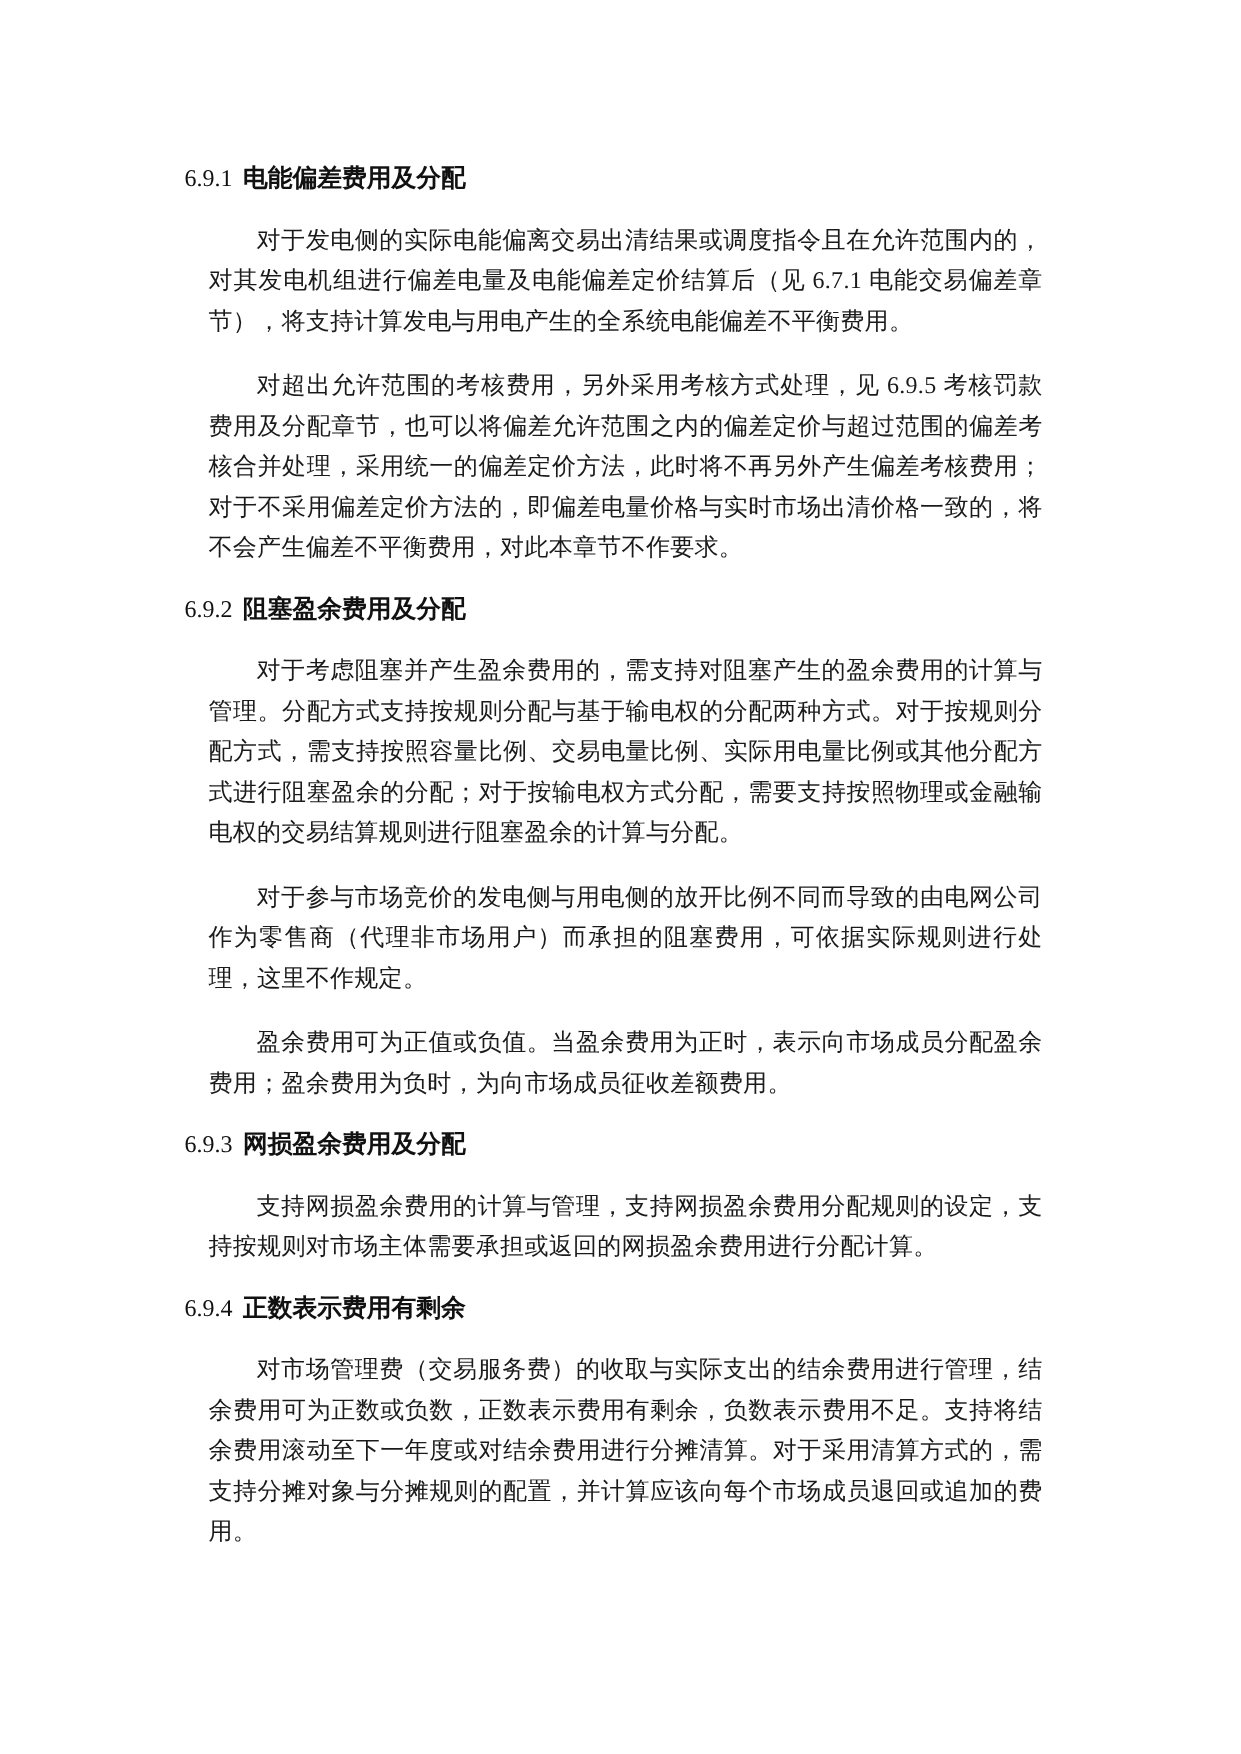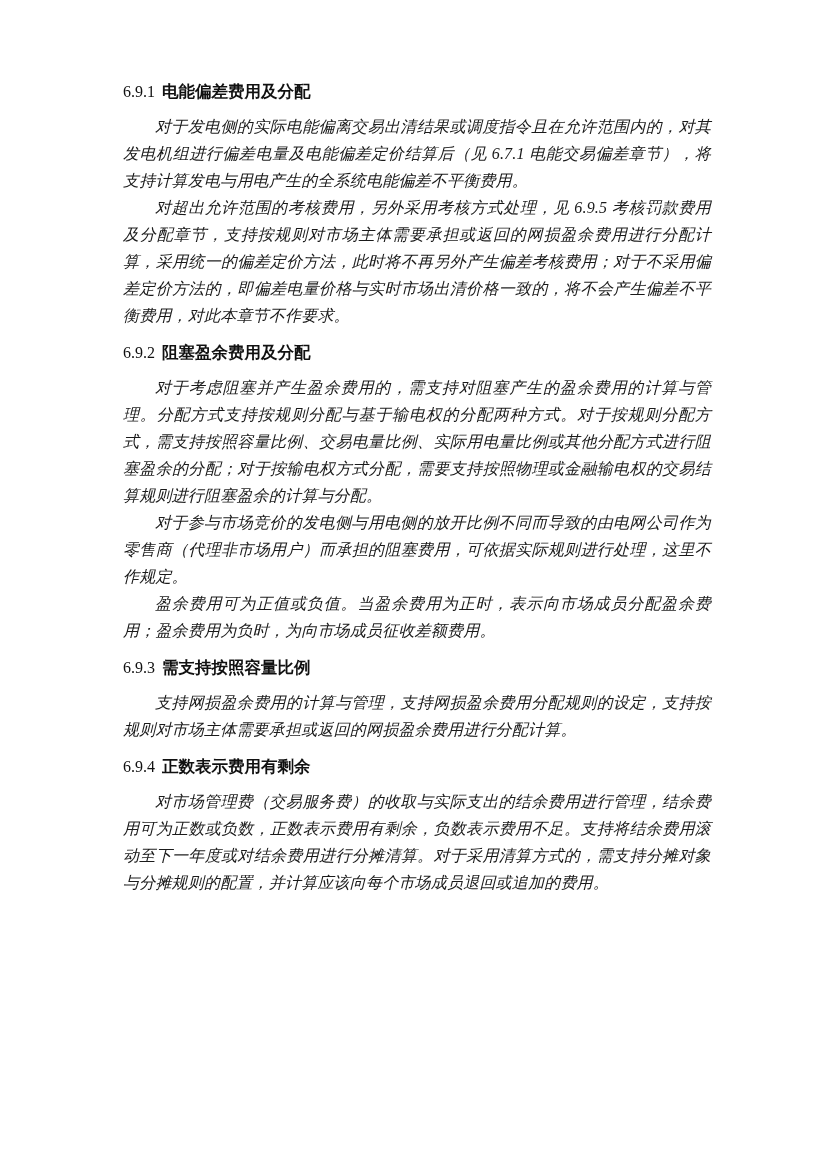--- a/index.html
+++ b/index.html
@@ -11,21 +11,21 @@
     height: 1169px;
     background: #ffffff;
     color: #1a1a1a;
     font-family: "Liberation Serif", "DejaVu Serif", serif;
     overflow: hidden;
     position: relative;
   }
   .doc-page {
     position: absolute;
     left: 123px;
-    top: 80px;
+    top: 108px;
     width: 588px;
   }
   .doc-section { margin: 0; }
   .sec-heading {
     font-family: "Liberation Sans", "DejaVu Sans", sans-serif;
     font-size: 16.5px;
     line-height: 22px;
     font-weight: 700;
     margin: 12px 0 10px 0;
     color: #111111;
@@ -34,47 +34,46 @@
   .doc-section:first-child .sec-heading { margin-top: 0; }
   .heading-number {
     font-family: "Liberation Serif", "DejaVu Serif", serif;
     font-weight: 400;
     font-size: 16px;
     margin-right: 7px;
   }
   .para {
     font-size: 16px;
     line-height: 27px;
-    margin: 0;
+    margin: 16px;
     text-align: justify;
     text-indent: 2em;
     letter-spacing: 0.2px;
-    font-style: italic;
   }
 </style>
 </head>
 <body>
 
 <div class="doc-page">
 
   <section class="doc-section">
     <h3 class="sec-heading"><span class="heading-number">6.9.1</span><span class="heading-title">电能偏差费用及分配</span></h3>
     <p class="para">对于发电侧的实际电能偏离交易出清结果或调度指令且在允许范围内的，对其发电机组进行偏差电量及电能偏差定价结算后（见 6.7.1 电能交易偏差章节），将支持计算发电与用电产生的全系统电能偏差不平衡费用。</p>
-    <p class="para">对超出允许范围的考核费用，另外采用考核方式处理，见 6.9.5 考核罚款费用及分配章节，支持按规则对市场主体需要承担或返回的网损盈余费用进行分配计算，采用统一的偏差定价方法，此时将不再另外产生偏差考核费用；对于不采用偏差定价方法的，即偏差电量价格与实时市场出清价格一致的，将不会产生偏差不平衡费用，对此本章节不作要求。</p>
+    <p class="para">对超出允许范围的考核费用，另外采用考核方式处理，见 6.9.5 考核罚款费用及分配章节，也可以将偏差允许范围之内的偏差定价与超过范围的偏差考核合并处理，采用统一的偏差定价方法，此时将不再另外产生偏差考核费用；对于不采用偏差定价方法的，即偏差电量价格与实时市场出清价格一致的，将不会产生偏差不平衡费用，对此本章节不作要求。</p>
   </section>
 
   <section class="doc-section">
     <h3 class="sec-heading"><span class="heading-number">6.9.2</span><span class="heading-title">阻塞盈余费用及分配</span></h3>
     <p class="para">对于考虑阻塞并产生盈余费用的，需支持对阻塞产生的盈余费用的计算与管理。分配方式支持按规则分配与基于输电权的分配两种方式。对于按规则分配方式，需支持按照容量比例、交易电量比例、实际用电量比例或其他分配方式进行阻塞盈余的分配；对于按输电权方式分配，需要支持按照物理或金融输电权的交易结算规则进行阻塞盈余的计算与分配。</p>
     <p class="para">对于参与市场竞价的发电侧与用电侧的放开比例不同而导致的由电网公司作为零售商（代理非市场用户）而承担的阻塞费用，可依据实际规则进行处理，这里不作规定。</p>
     <p class="para">盈余费用可为正值或负值。当盈余费用为正时，表示向市场成员分配盈余费用；盈余费用为负时，为向市场成员征收差额费用。</p>
   </section>
 
   <section class="doc-section">
-    <h3 class="sec-heading"><span class="heading-number">6.9.3</span><span class="heading-title">需支持按照容量比例</span></h3>
+    <h3 class="sec-heading"><span class="heading-number">6.9.3</span><span class="heading-title">网损盈余费用及分配</span></h3>
     <p class="para">支持网损盈余费用的计算与管理，支持网损盈余费用分配规则的设定，支持按规则对市场主体需要承担或返回的网损盈余费用进行分配计算。</p>
   </section>
 
   <section class="doc-section">
     <h3 class="sec-heading"><span class="heading-number">6.9.4</span><span class="heading-title">正数表示费用有剩余</span></h3>
     <p class="para">对市场管理费（交易服务费）的收取与实际支出的结余费用进行管理，结余费用可为正数或负数，正数表示费用有剩余，负数表示费用不足。支持将结余费用滚动至下一年度或对结余费用进行分摊清算。对于采用清算方式的，需支持分摊对象与分摊规则的配置，并计算应该向每个市场成员退回或追加的费用。</p>
   </section>
 
 
 </div>

